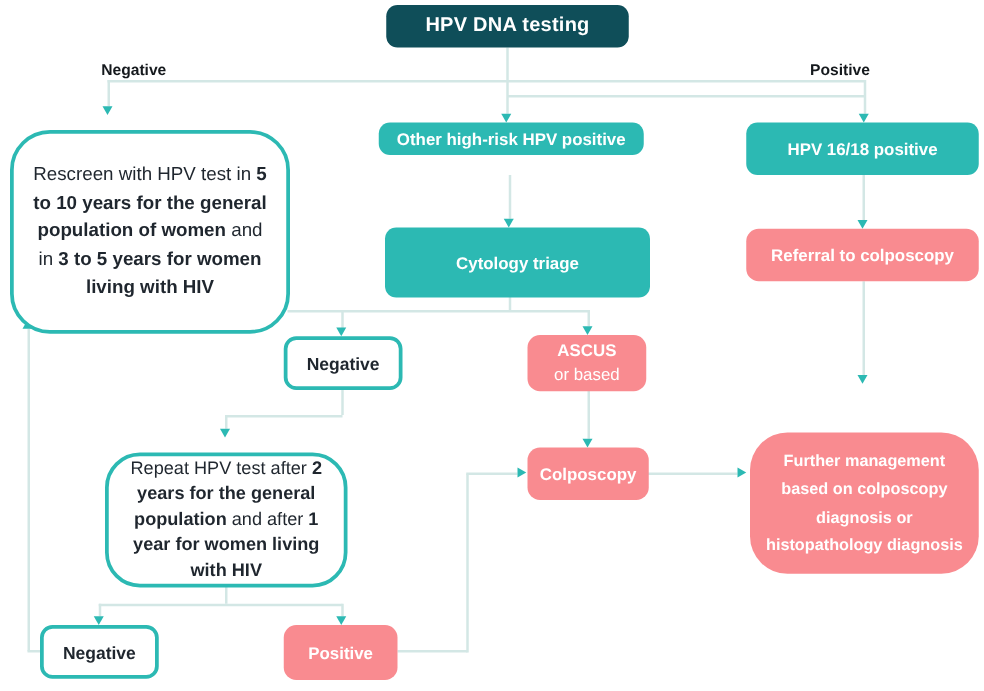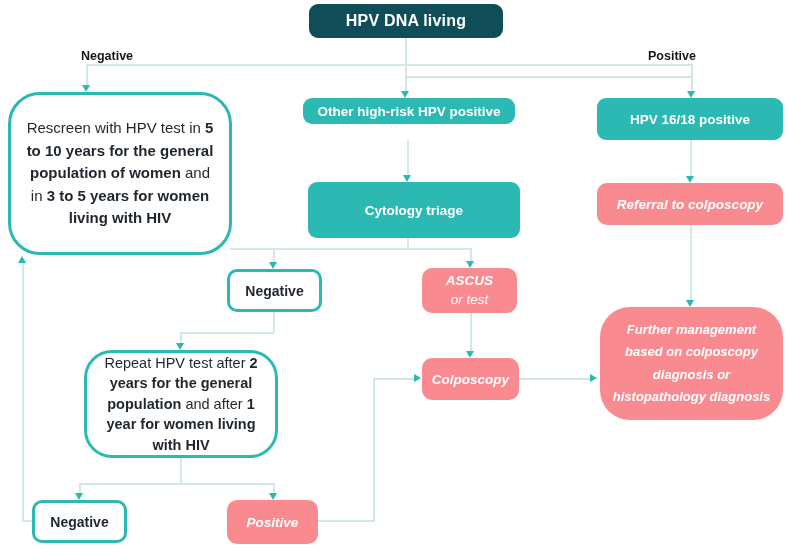--- a/index.html
+++ b/index.html
@@ -2,27 +2,27 @@
 <html style="--dark-teal: #0f4e59; --teal: #2cb9b3; --pink: #f98b90; --outline: #2cb9b3; --line: #d3e7e5; --text-dark: #1f262e; --bg: #ffffff;"><head>
 <meta charset="utf-8">
 <style>
   html,body { margin:0; padding:0; background:#fff; font-family:"Liberation Sans",sans-serif; }
   #canvas { position:relative; width:787px; height:553px; background:var(--bg,#fff); overflow:hidden; }
 
   .node { position:absolute; box-sizing:border-box; display:flex; flex-direction:column;
           align-items:center; justify-content:center; text-align:center; }
   .fill-dark  { background:var(--dark-teal,#0f4e59); color:#fff; font-weight:bold; border-radius:9px; font-size:16px; letter-spacing:.2px; }
   .fill-teal  { background:var(--teal,#2cb9b3); color:#fff; font-weight:bold; border-radius:9px; font-size:13.5px; }
-  .fill-pink  { background:var(--pink,#f98b90); color:#fff; font-weight:bold; border-radius:10px; font-size:13.5px;font-style:italic; }
+  .fill-pink  { background:var(--pink,#f98b90); color:#fff; font-weight:bold; border-radius:10px; font-size:13.5px; }
   .outline-box{ background:#fff; border:3px solid var(--outline,#2cb9b3); color:var(--text-dark,#1f262e);
                 font-weight:bold; border-radius:10px; font-size:14px; }
-  .big        { border-radius:32px; font-weight:normal; font-size:15px; line-height:1.5; padding:0 12px; }
+  .big        { border-radius:32px; font-weight:normal; font-size:15px; line-height:1.5; padding:0 12px;margin-top:12px; }
   .big b      { font-weight:bold; }
   .sub        { font-weight:normal; }
-  .wrap       { line-height:1.7; font-size:13px; padding:0 8px; }
+  .wrap       { line-height:1.7; font-size:13px; padding:0 8px;margin-top:39px; }
 
   .label { position:absolute; font-size:12.5px; font-weight:bold; color:#15191d; text-align:center; }
 
   .line { position:absolute; background:var(--line,#d3e7e5); }
 
   .arr { position:absolute; width:0; height:0; }
   .arr.down  { border-left:4.5px solid transparent; border-right:4.5px solid transparent; border-top:7px solid var(--teal,#2cb9b3); }
   .arr.up    { border-left:4.5px solid transparent; border-right:4.5px solid transparent; border-bottom:7px solid var(--teal,#2cb9b3); }
   .arr.right { border-top:4.5px solid transparent; border-bottom:4.5px solid transparent; border-left:7px solid var(--teal,#2cb9b3); }
 </style>
@@ -72,21 +72,21 @@
   <div class="arr down" style="left:686px;top:300px"></div>
   <div class="arr down" style="left:75px;top:493px"></div>
   <div class="arr down" style="left:269px;top:493px"></div>
   <div class="arr up" style="left:18px;top:256px"></div>
   <div class="arr right" style="left:414px;top:374px"></div>
 
   <div class="label" style="left:62px;top:49px;width:90px">Negative</div>
   <div class="label" style="left:627px;top:49px;width:90px">Positive</div>
 
   <div class="node fill-dark" style="left:309px;top:4px;width:194px;height:34px">
-    <span>HPV DNA living</span>
+    <span>HPV DNA testing</span>
   </div>
 
   <div class="node outline-box big" style="left:8px;top:92px;width:224px;height:163px">
       <div><span>Rescreen with HPV test in </span><b>5 to 10 years for the general population of women</b><span> and in </span><b>3 to 5 years for women living with HIV</b></div>
     </div>
 
   <div class="node fill-teal" style="left:303px;top:98px;width:212px;height:26px">
     <span>Other high-risk HPV positive</span>
   </div>
 
@@ -101,21 +101,21 @@
   <div class="node fill-pink" style="left:597px;top:183px;width:186px;height:42px">
     <span>Referral to colposcopy</span>
   </div>
 
   <div class="node outline-box" style="left:227px;top:269px;width:95px;height:43px">
     <span>Negative</span>
   </div>
 
   <div class="node fill-pink" style="left:422px;top:268px;width:95px;height:45px;line-height:1.35">
     <span>ASCUS</span>
-    <span class="sub">or test</span>
+    <span class="sub">or based</span>
   </div>
 
   <div class="node outline-box big" style="left:84px;top:350px;width:194px;height:108px;font-size:14.5px;line-height:1.42;border-radius:28px">
       <div><span>Repeat HPV test after </span><b>2 years for the general population</b><span> and after </span><b>1 year for women living with HIV</b></div>
     </div>
 
   <div class="node fill-pink" style="left:422px;top:358px;width:97px;height:42px">
     <span>Colposcopy</span>
   </div>
 

